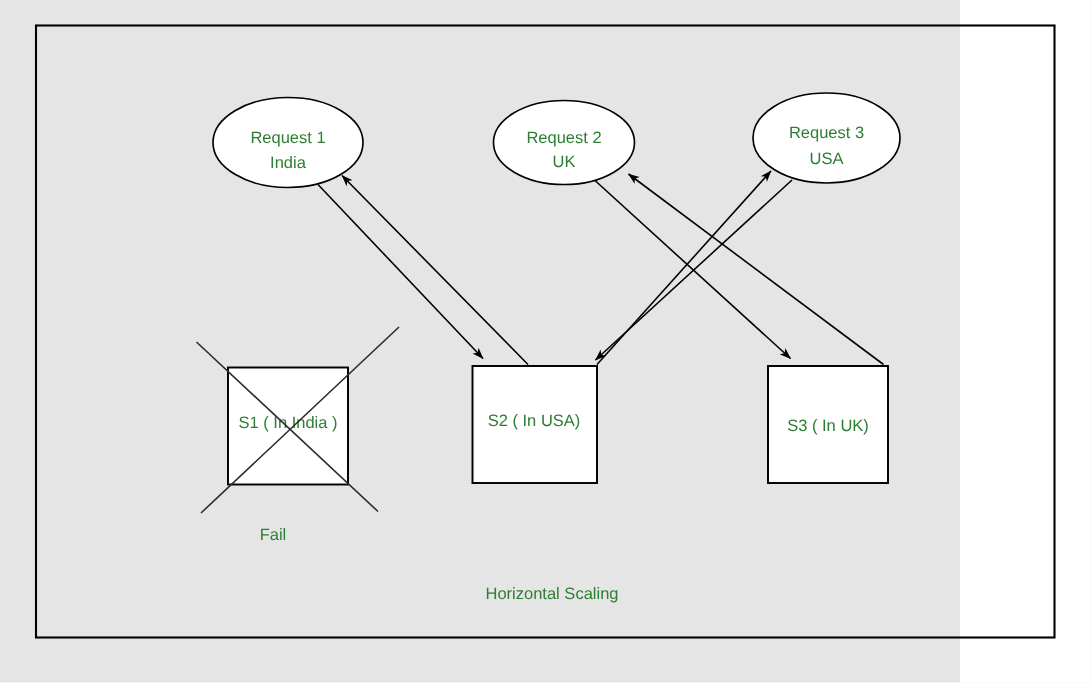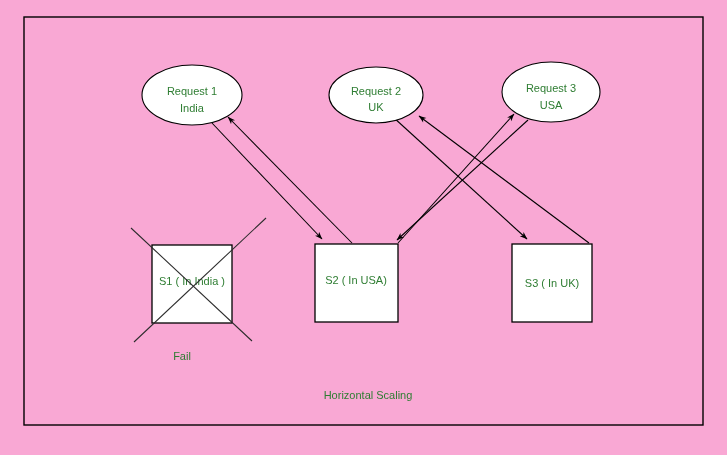--- a/index.html
+++ b/index.html
@@ -8,23 +8,23 @@
     background: #ffffff;
   }
   body {
     width: 727px;
     height: 455px;
     font-family: "Liberation Sans", sans-serif;
     overflow: hidden;
   }
   #canvas {
     position: relative;
-    width: 727px;
+    width: 640px;
     height: 455px;
-    background: #f9a8d4;
+    background: #e5e5e5;
   }
   #canvas svg {
     position: absolute;
     top: 0;
     left: 0;
     width: 727px;
     height: 455px;
   }
   .node-label {
     fill: #2e7d32;

